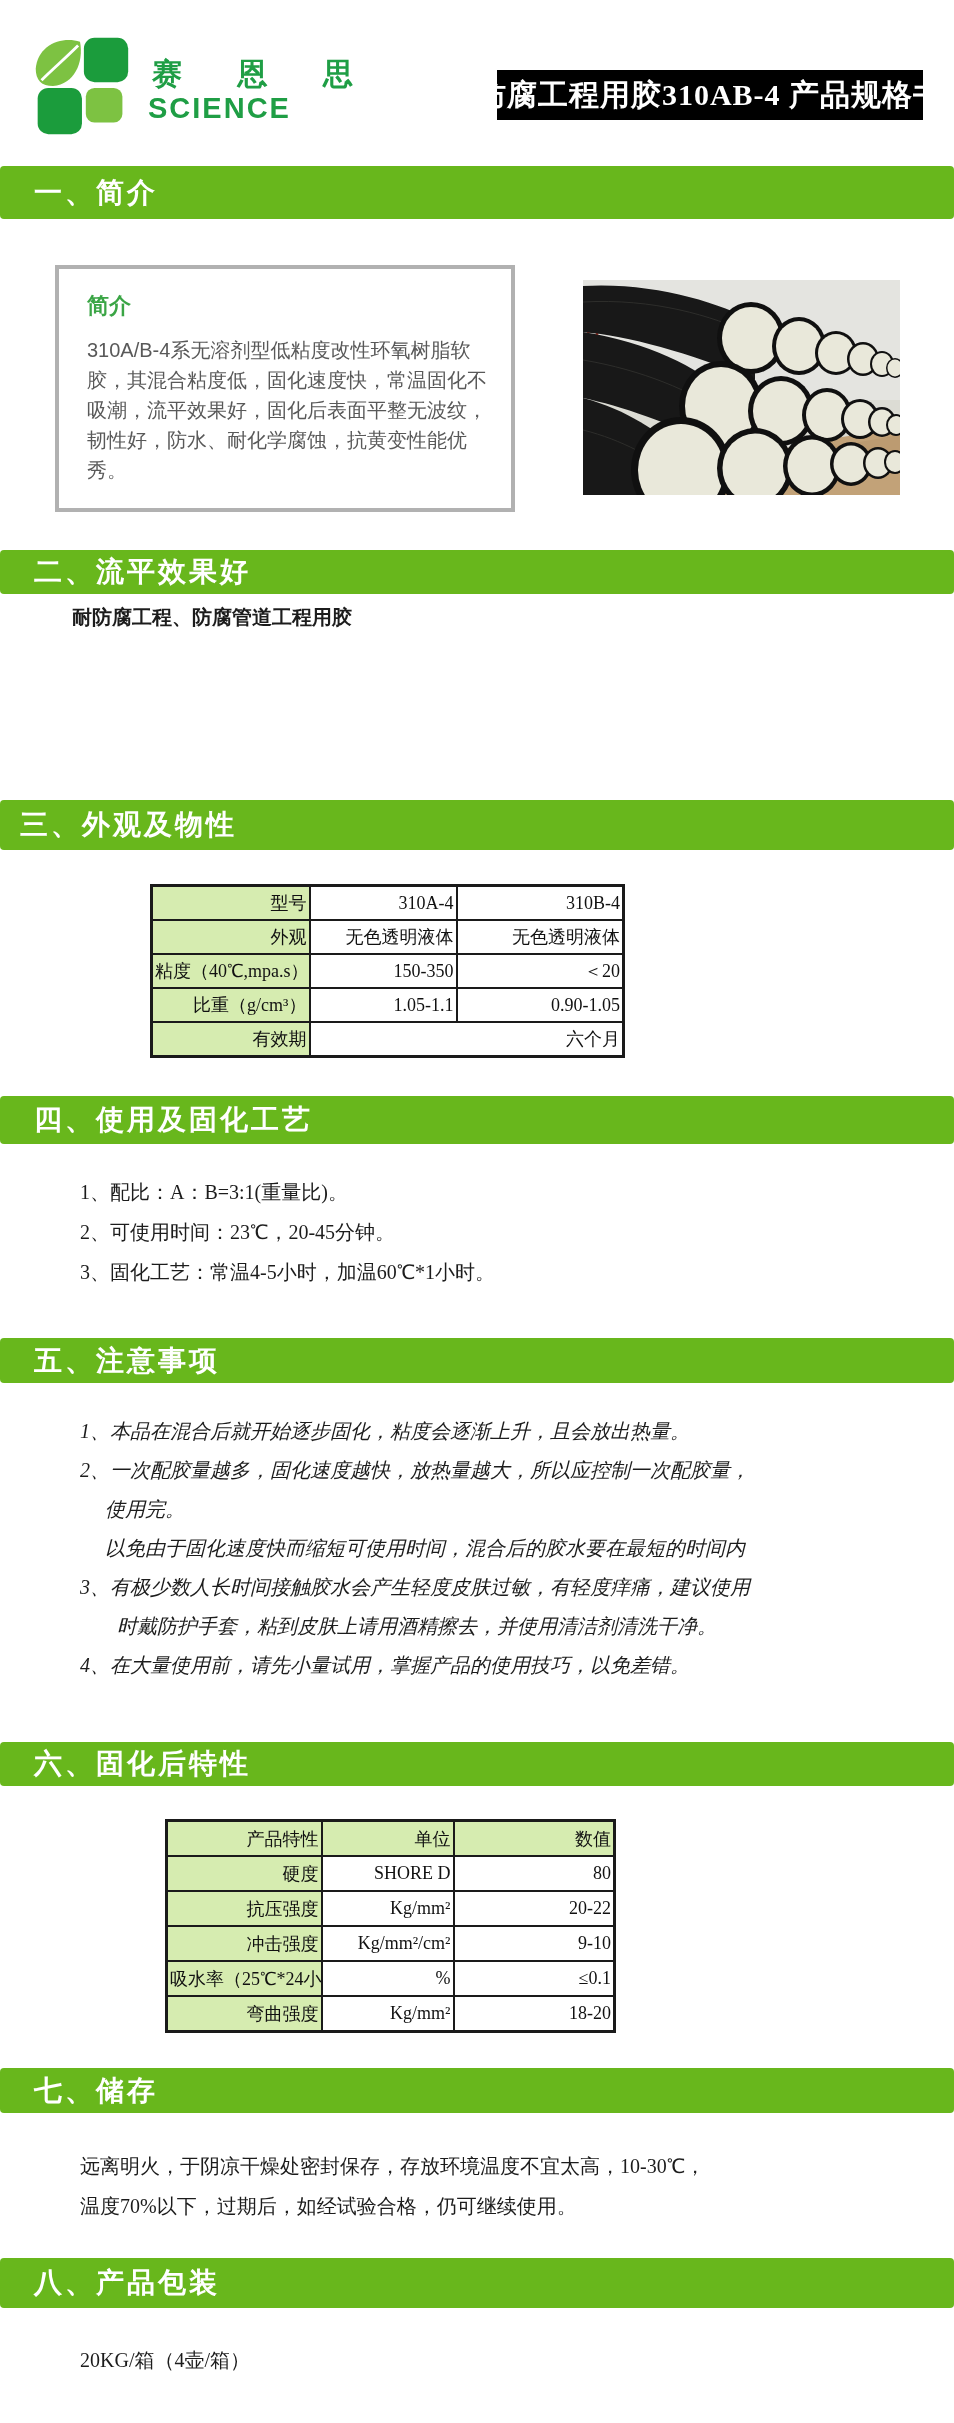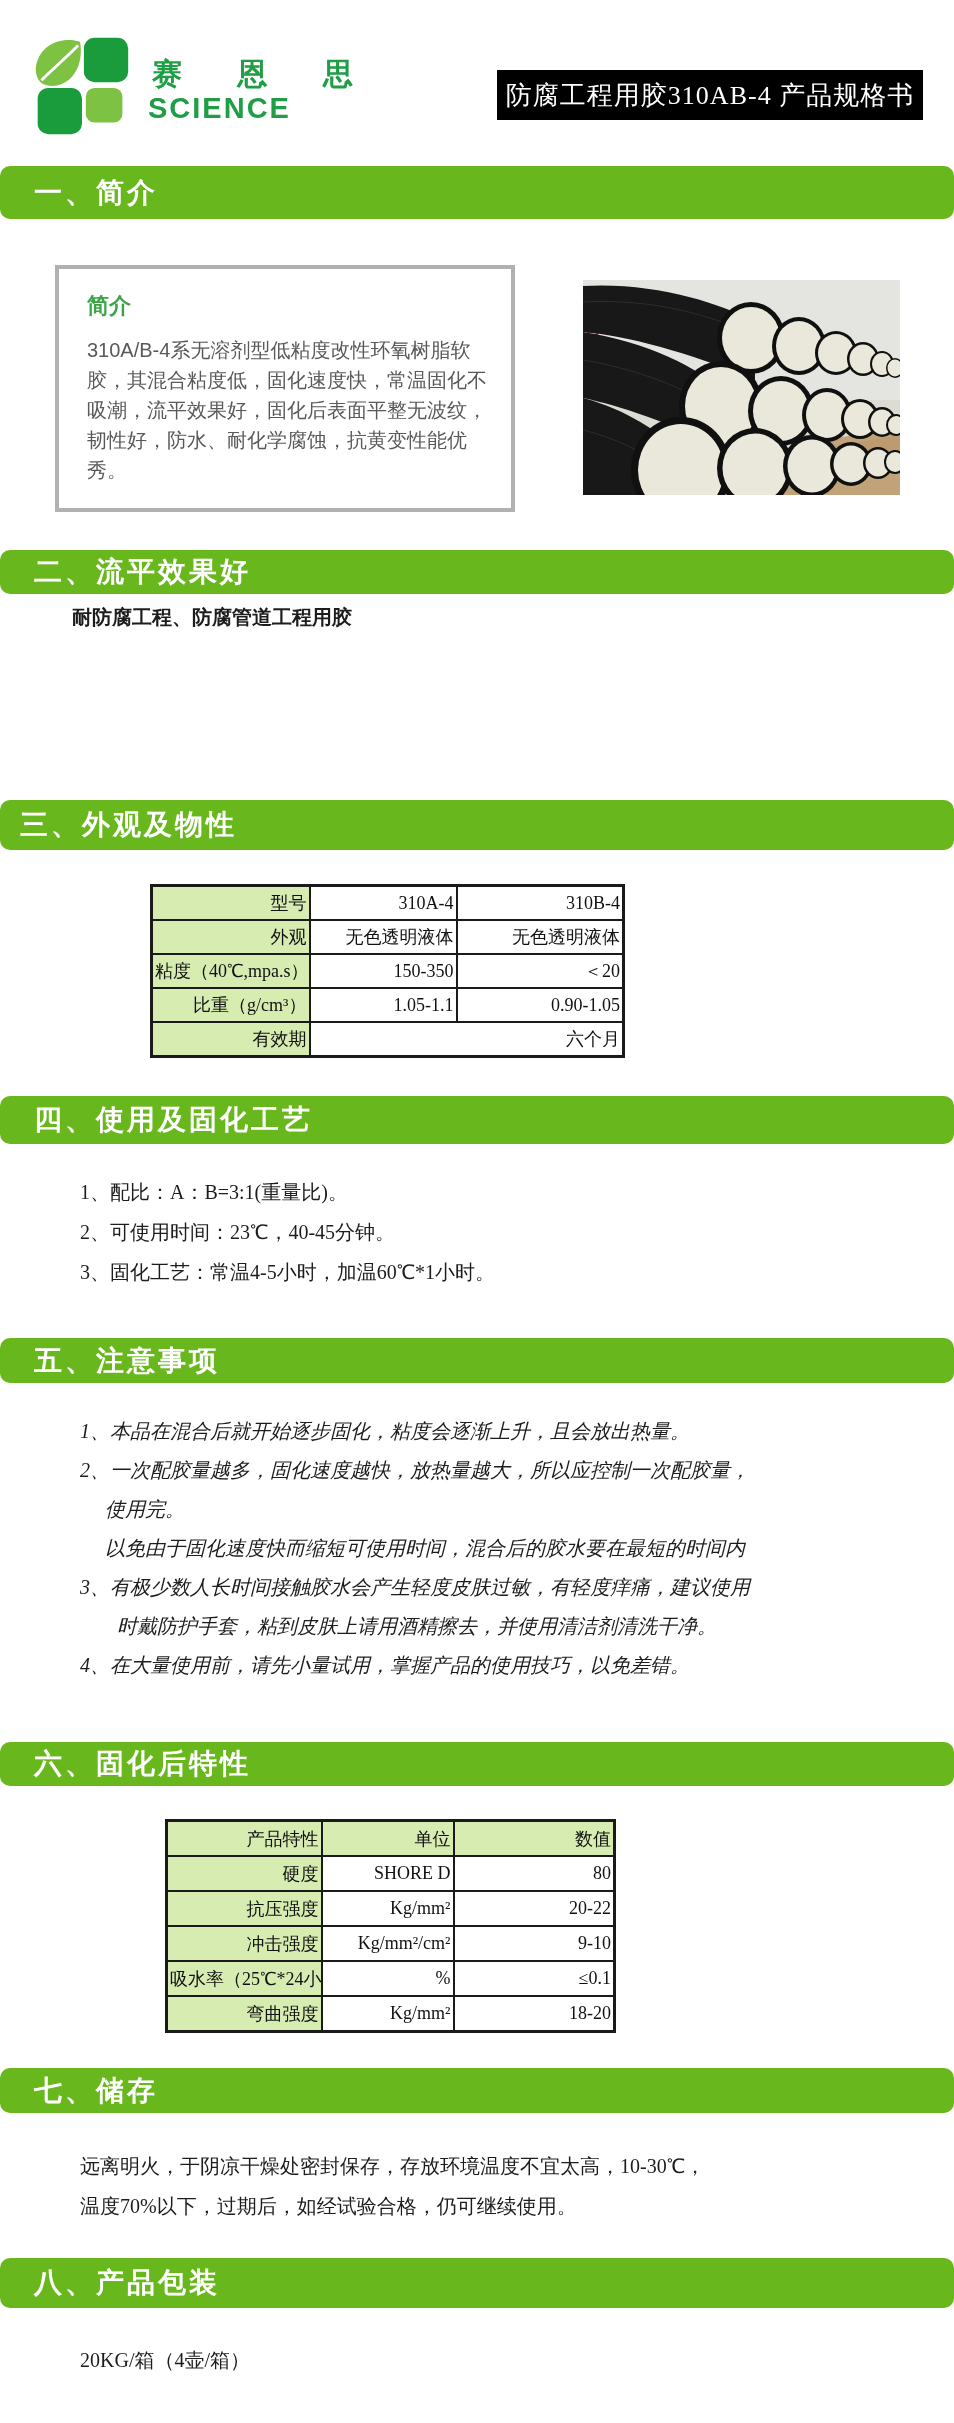--- a/index.html
+++ b/index.html
@@ -8,25 +8,25 @@
 
   
   .logo-svg{position:absolute;left:28px;top:34px;}
   .brand-cn{position:absolute;left:152px;top:54px;font-size:30px;letter-spacing:24px;
             color:#1f9e45;font-weight:bold;white-space:nowrap;
             font-family:"Liberation Serif",serif;}
   .brand-en{position:absolute;left:148px;top:92px;font-size:29px;font-weight:bold;
             letter-spacing:2px;color:#1f9e45;font-family:"Liberation Sans",sans-serif;}
   .doc-title{position:absolute;left:497px;top:70px;width:426px;height:50px;background:#000;
              color:#fff;display:flex;align-items:center;justify-content:center;
-             font-size:26px;font-weight:normal;letter-spacing:1px;white-space:nowrap;
+             font-size:30px;font-weight:bold;letter-spacing:1px;white-space:nowrap;
              font-family:"Liberation Serif",serif;}
 
   
-  .section-bar{position:absolute;left:0;width:954px;background:#68b71c;border-radius:10px;
+  .section-bar{position:absolute;left:0;width:954px;background:#68b71c;border-radius:4px;
                color:#fff;font-weight:bold;font-size:28px;letter-spacing:3px;
                display:flex;align-items:center;padding-left:34px;box-sizing:border-box;
                font-family:"Liberation Sans",sans-serif;white-space:nowrap;}
 
   
   .intro-box{position:absolute;left:55px;top:265px;width:460px;height:247px;
              border:4px solid #b1b1b1;box-sizing:border-box;background:#fff;
              padding:22px 20px 0 28px;overflow:hidden;}
   .intro-title{color:#3aa545;font-size:22px;font-weight:bold;margin:0 0 14px 0;}
   .intro-text{color:#595959;font-size:20px;line-height:30px;font-weight:500;margin:0;}
@@ -179,21 +179,21 @@
       </tr>
       <tr>
         <td class="green-cell">有效期</td>
         <td colspan="2">六个月</td>
       </tr>
     </tbody>
   </table>
 
   <div class="list-block" style="top:1172px;">
     <div class="ln">1、配比：A：B=3:1(重量比)。</div>
-    <div class="ln">2、可使用时间：23℃，40-45分钟。</div>
+    <div class="ln">2、可使用时间：23℃，20-45分钟。</div>
     <div class="ln">3、固化工艺：常温4-5小时，加温60℃*1小时。</div>
   </div>
 
   <div class="list-block notes" style="top:1412px;">
     <div class="ln">1、本品在混合后就开始逐步固化，粘度会逐渐上升，且会放出热量。</div>
     <div class="ln">2、一次配胶量越多，固化速度越快，放热量越大，所以应控制一次配胶量，</div>
     <div class="ln ind1">使用完。</div>
     <div class="ln ind1">以免由于固化速度快而缩短可使用时间，混合后的胶水要在最短的时间内</div>
     <div class="ln">3、有极少数人长时间接触胶水会产生轻度皮肤过敏，有轻度痒痛，建议使用</div>
     <div class="ln ind2">时戴防护手套，粘到皮肤上请用酒精擦去，并使用清洁剂清洗干净。</div>

